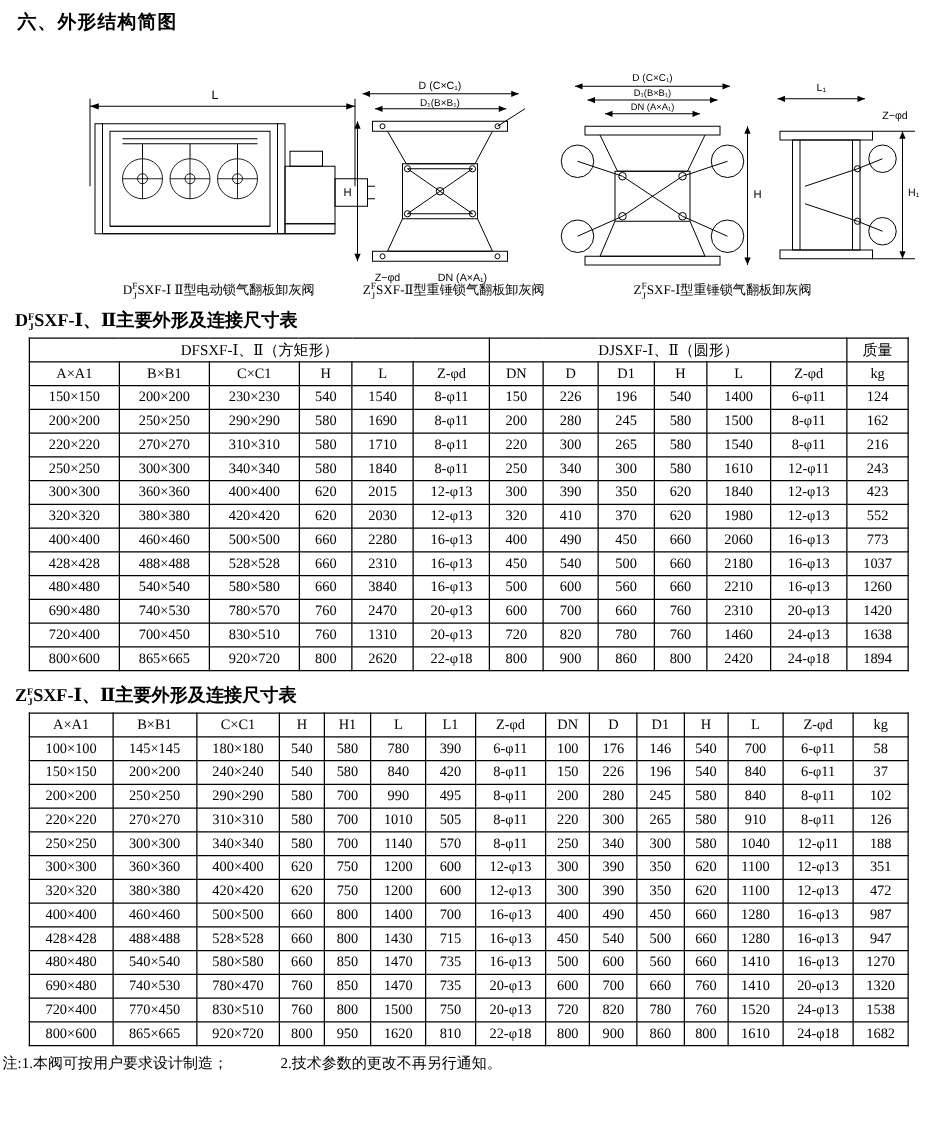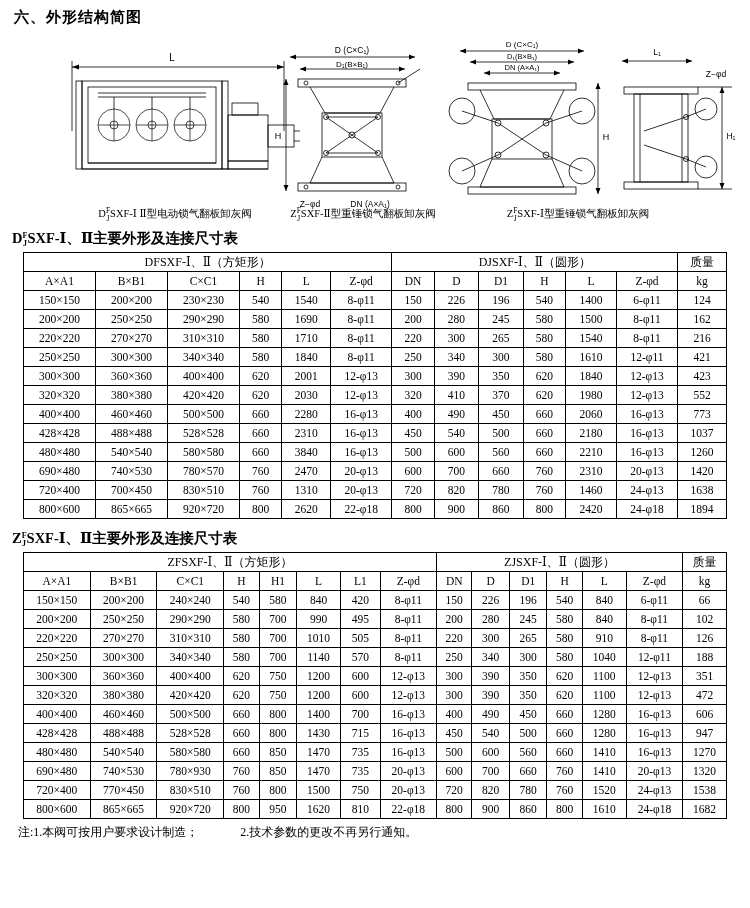--- a/index.html
+++ b/index.html
@@ -17,21 +17,21 @@
   }
   .page {
     width: 750px;
     height: 908px;
     position: relative;
     padding: 0;
   }
   .section-title {
     font-size: 15px;
     font-weight: bold;
-    margin: 8px 0 2px 14px;
+    margin: 8px 0 20px 14px;
     letter-spacing: 1px;
   }
   
   .figures {
     position: relative;
     height: 196px;
     margin: 2px 0 0 0;
   }
   .fig {
     position: absolute;
@@ -80,21 +80,21 @@
     white-space: nowrap;
   }
   table.spec thead th {
     font-weight: normal;
   }
   table.spec .grp {
     font-size: 12px;
   }
   .note {
     font-size: 12px;
-    margin: 5px 0 0 18px;
+    margin: 5px 0 0 2px;
   }
   .note .gap { display:inline-block; width: 42px; }
   
   svg text {
     font-family: "Liberation Sans", sans-serif;
     fill: #000;
   }
 </style>
 </head>
 <body>
@@ -394,28 +394,28 @@
           <td>340×340</td>
           <td>580</td>
           <td>1840</td>
           <td>8-φ11</td>
           <td>250</td>
           <td>340</td>
           <td>300</td>
           <td>580</td>
           <td>1610</td>
           <td>12-φ11</td>
-          <td>421</td>
+          <td>243</td>
         </tr>
         <tr>
           <td>300×300</td>
           <td>360×360</td>
           <td>400×400</td>
           <td>620</td>
-          <td>2001</td>
+          <td>2015</td>
           <td>12-φ13</td>
           <td>300</td>
           <td>390</td>
           <td>350</td>
           <td>620</td>
           <td>1840</td>
           <td>12-φ13</td>
           <td>423</td>
         </tr>
         <tr>
@@ -543,59 +543,71 @@
       <col style="width:34px">
         <col style="width:36px">
         <col style="width:36px">
         <col style="width:34px">
         <col style="width:42px">
         <col style="width:54px">
       <col style="width:42px">
     </colgroup>
     <thead>
       <tr>
-        <th class="grp" colspan="8">ZFSXF-Ⅰ、Ⅱ（方矩形）</th>
-        <th class="grp" colspan="6">ZJSXF-Ⅰ、Ⅱ（圆形）</th>
-        <th class="grp">质量</th>
-      </tr>
-      <tr>
         <th>A×A1</th>
         <th>B×B1</th>
         <th>C×C1</th>
         <th>H</th>
         <th>H1</th>
         <th>L</th>
         <th>L1</th>
         <th>Z-φd</th>
         <th>DN</th>
         <th>D</th>
         <th>D1</th>
         <th>H</th>
         <th>L</th>
         <th>Z-φd</th>
         <th>kg</th>
       </tr>
     </thead>
     <tbody>
         <tr>
+          <td>100×100</td>
+          <td>145×145</td>
+          <td>180×180</td>
+          <td>540</td>
+          <td>580</td>
+          <td>780</td>
+          <td>390</td>
+          <td>6-φ11</td>
+          <td>100</td>
+          <td>176</td>
+          <td>146</td>
+          <td>540</td>
+          <td>700</td>
+          <td>6-φ11</td>
+          <td>58</td>
+        </tr>
+        <tr>
           <td>150×150</td>
           <td>200×200</td>
           <td>240×240</td>
           <td>540</td>
           <td>580</td>
           <td>840</td>
           <td>420</td>
           <td>8-φ11</td>
           <td>150</td>
           <td>226</td>
           <td>196</td>
           <td>540</td>
           <td>840</td>
           <td>6-φ11</td>
-          <td>66</td>
+          <td>37</td>
         </tr>
         <tr>
           <td>200×200</td>
           <td>250×250</td>
           <td>290×290</td>
           <td>580</td>
           <td>700</td>
           <td>990</td>
           <td>495</td>
           <td>8-φ11</td>
@@ -683,21 +695,21 @@
           <td>800</td>
           <td>1400</td>
           <td>700</td>
           <td>16-φ13</td>
           <td>400</td>
           <td>490</td>
           <td>450</td>
           <td>660</td>
           <td>1280</td>
           <td>16-φ13</td>
-          <td>606</td>
+          <td>987</td>
         </tr>
         <tr>
           <td>428×428</td>
           <td>488×488</td>
           <td>528×528</td>
           <td>660</td>
           <td>800</td>
           <td>1430</td>
           <td>715</td>
           <td>16-φ13</td>
@@ -722,21 +734,21 @@
           <td>600</td>
           <td>560</td>
           <td>660</td>
           <td>1410</td>
           <td>16-φ13</td>
           <td>1270</td>
         </tr>
         <tr>
           <td>690×480</td>
           <td>740×530</td>
-          <td>780×930</td>
+          <td>780×470</td>
           <td>760</td>
           <td>850</td>
           <td>1470</td>
           <td>735</td>
           <td>20-φ13</td>
           <td>600</td>
           <td>700</td>
           <td>660</td>
           <td>760</td>
           <td>1410</td>

